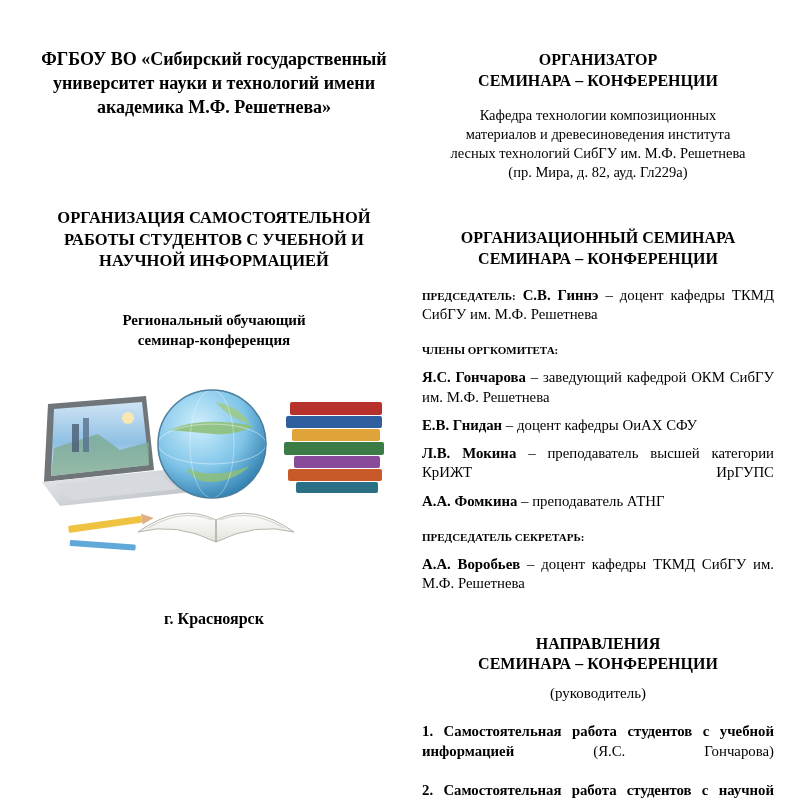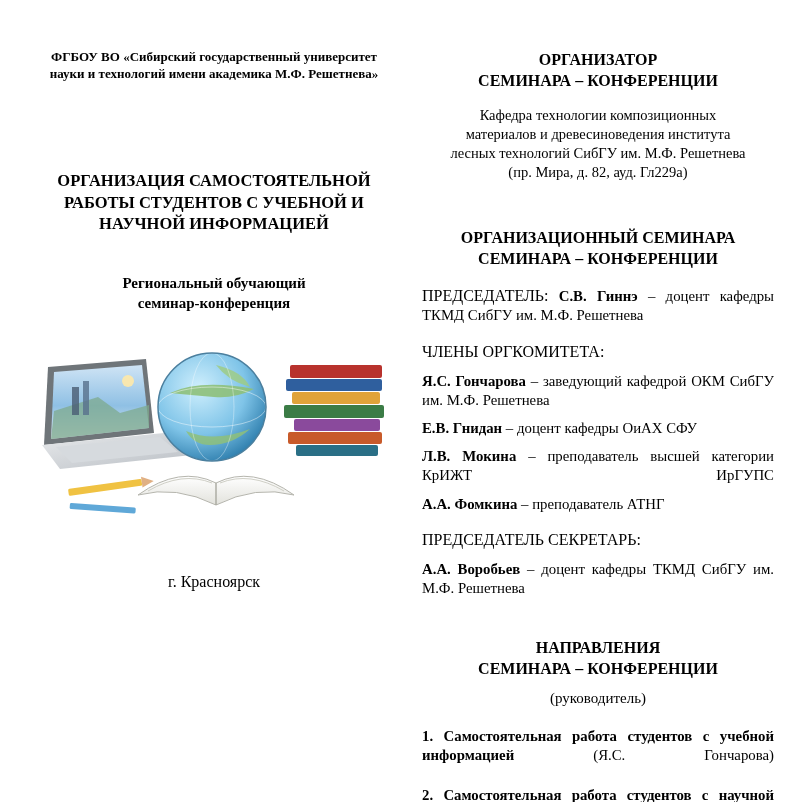--- a/index.html
+++ b/index.html
@@ -31,21 +31,21 @@
     padding: 0 18px 0 20px;
   }
   .col-right {
     width: 398px;
     padding: 0 14px 0 14px;
   }
   .b { font-weight: bold; }
 
   .univ-title {
     font-weight: bold;
-    font-size: 13px;
+    font-size: 18px;
     line-height: 1.32;
     text-align: center;
     margin-top: 8px;
   }
 
   .left-heading {
     font-weight: bold;
     font-size: 16.5px;
     line-height: 1.3;
     text-align: center;
@@ -64,21 +64,21 @@
     height: 190px;
     position: relative;
   }
   .date-line {
     font-weight: bold;
     font-size: 16px;
     text-align: center;
     margin-top: 26px;
   }
   .city-line {
-    font-weight: normal;
+    font-weight: bold;
     font-size: 16px;
     text-align: center;
     margin-top: 46px;
   }
 
   
   .r-title {
     font-weight: bold;
     font-size: 16px;
     line-height: 1.3;
@@ -99,22 +99,22 @@
     margin-top: 46px;
   }
   .r-para {
     font-size: 14.8px;
     line-height: 1.3;
     margin-top: 16px;
     text-align: justify;
   }
   .r-para.tight { margin-top: 9px; }
   .r-label {
-    font-weight: normal;
-    font-size: 16px;
+    font-weight: bold;
+    font-size: 11px;
   }
   .r-title3 {
     font-weight: bold;
     font-size: 16px;
     line-height: 1.3;
     text-align: center;
     margin-top: 40px;
   }
   .r-sub {
     font-size: 15px;

